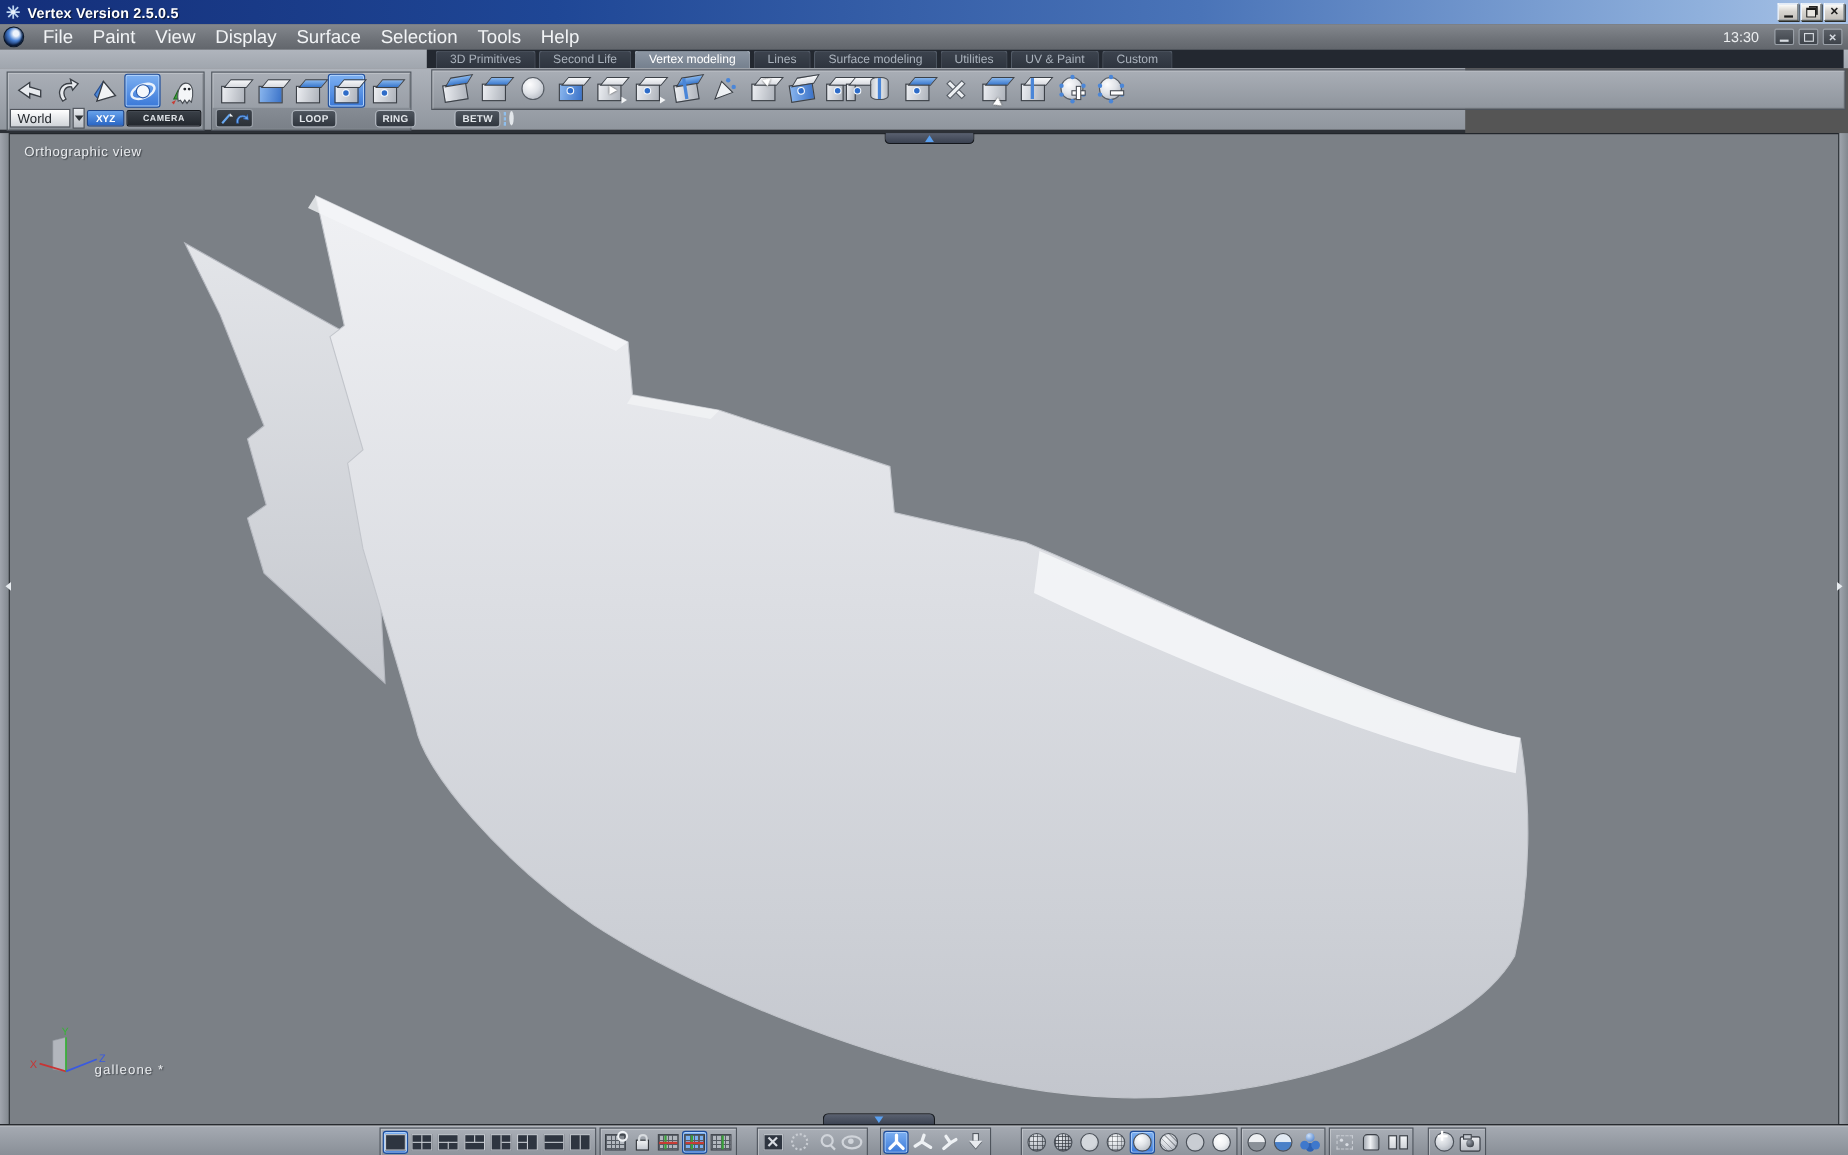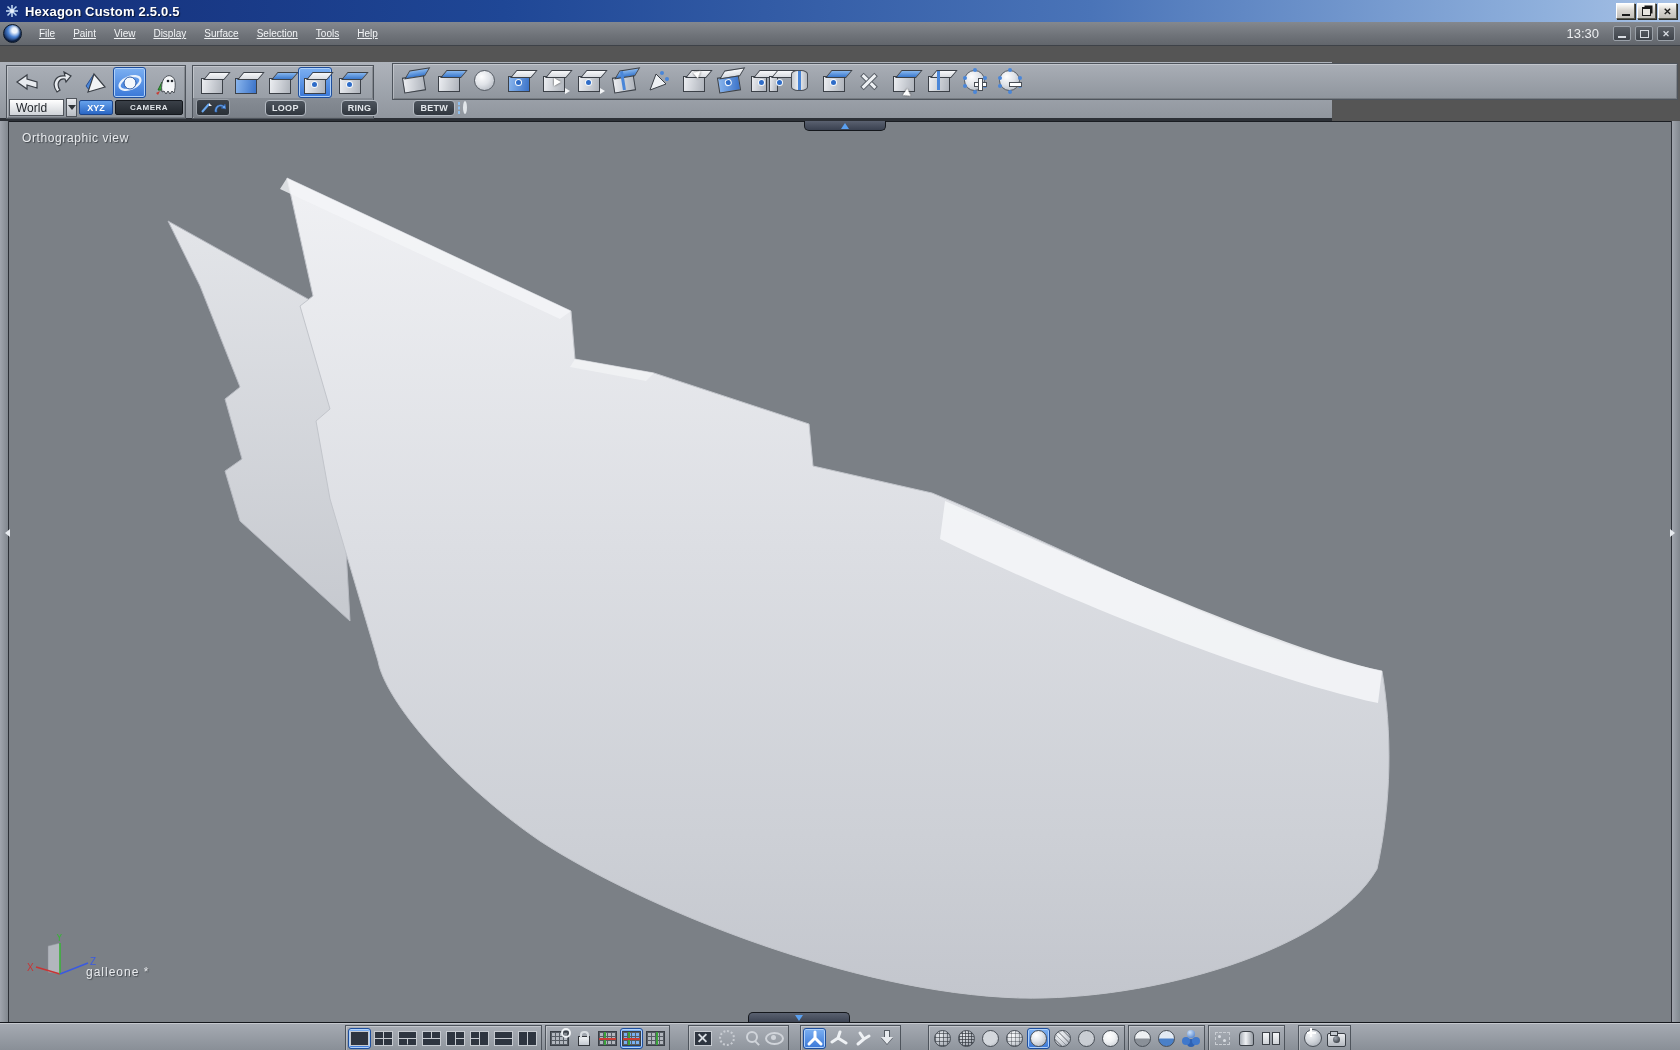--- a/index.html
+++ b/index.html
@@ -21,21 +21,21 @@
   .g-res{width:7px;height:6px;border:1px solid #1a1a1a;border-top-width:2px;background:#e8e5e0;
      box-shadow:2px -2px 0 -0.5px #1a1a1a;}
 
   
   .menubar{position:absolute;left:0;top:22px;width:1680px;height:23px;
     background:linear-gradient(#84888e,#6e7278 60%,#62666c);
     border-bottom:1px solid #3e4248;display:flex;align-items:center;color:#f2f4f6;}
   .logo{width:17px;height:17px;margin:0 8px 0 3px;border-radius:50%;
     background:radial-gradient(circle at 62% 32%,#eef4fc 0 16%,#4a82d4 42%,#10244e 78%);
     border:1px solid #0a1628;box-shadow:inset -1px -1px 2px #08142a;}
-  .mi{font-size:10px;padding:2px 9px;cursor:default;text-decoration:underline;}
+  .mi{font-size:17px;padding:2px 9px;cursor:default;}
   .mb-right{margin-left:auto;display:flex;align-items:center;gap:4px;padding-right:5px;}
   .clock{font-size:13px;color:#eceef0;margin-right:10px;}
   .mbb{width:18px;height:15px;background:linear-gradient(#5c6168,#3e434a);
     border:1px solid #9aa0a8;border-radius:2px;display:flex;align-items:center;justify-content:center;
     color:#d8dce2;font-size:9px;font-weight:bold;padding:0;}
   .g-min2{width:8px;height:2px;background:#d8dce2;margin-top:6px;}
   .g-max2{width:7px;height:6px;border:1px solid #d8dce2;}
 
   
   .tabrow{position:absolute;left:0;top:45px;width:1680px;height:17px;
@@ -255,21 +255,21 @@
       <svg width="14" height="14" viewBox="0 0 14 14">
         <g stroke="#bcd4f0" stroke-width="1.6">
             <line x1="7" y1="1" x2="7" y2="13"></line>
             <line x1="1" y1="7" x2="13" y2="7"></line>
             <line x1="2.5" y1="2.5" x2="11.5" y2="11.5"></line>
             <line x1="11.5" y1="2.5" x2="2.5" y2="11.5"></line>
           </g>
         <circle cx="7" cy="7" r="2" fill="#e8f0fa"></circle>
       </svg>
     </span>
-    <span class="title-text">Hexagon Custom 2.5.0.5</span>
+    <span class="title-text">Vertex Version 2.5.0.5</span>
     <div class="tb-btns">
       <button class="tbb">
           <span class="g-min"></span>
         </button>
       <button class="tbb">
           <span class="g-res"></span>
         </button>
       <button class="tbb">
           <span>✕</span>
         </button>
@@ -293,20 +293,32 @@
         </button>
       <button class="mbb">
           <span class="g-max2"></span>
         </button>
       <button class="mbb">
           <span>✕</span>
         </button>
     </div>
   </div>
 
+  <div class="tabrow">
+    <div class="tabstrip">
+      <div class="tab">3D Primitives</div>
+      <div class="tab">Second Life</div>
+      <div class="tab active">Vertex modeling</div>
+      <div class="tab">Lines</div>
+      <div class="tab">Surface modeling</div>
+      <div class="tab">Utilities</div>
+      <div class="tab">UV &amp; Paint</div>
+      <div class="tab">Custom</div>
+    </div>
+  </div>
 
   <div class="toolbar">
 
     <div class="grp" id="grp1">
       <div class="row row1">
         <div class="slot">
           <svg width="26" height="22" viewBox="0 0 26 22">
               <path d="M3 10 L13 3 L13 7 L23 10 L23 16 L13 13 L13 17 Z" fill="#e8ebef" stroke="#3a3f46" stroke-width="1.2"></path>
             </svg>
         </div>

